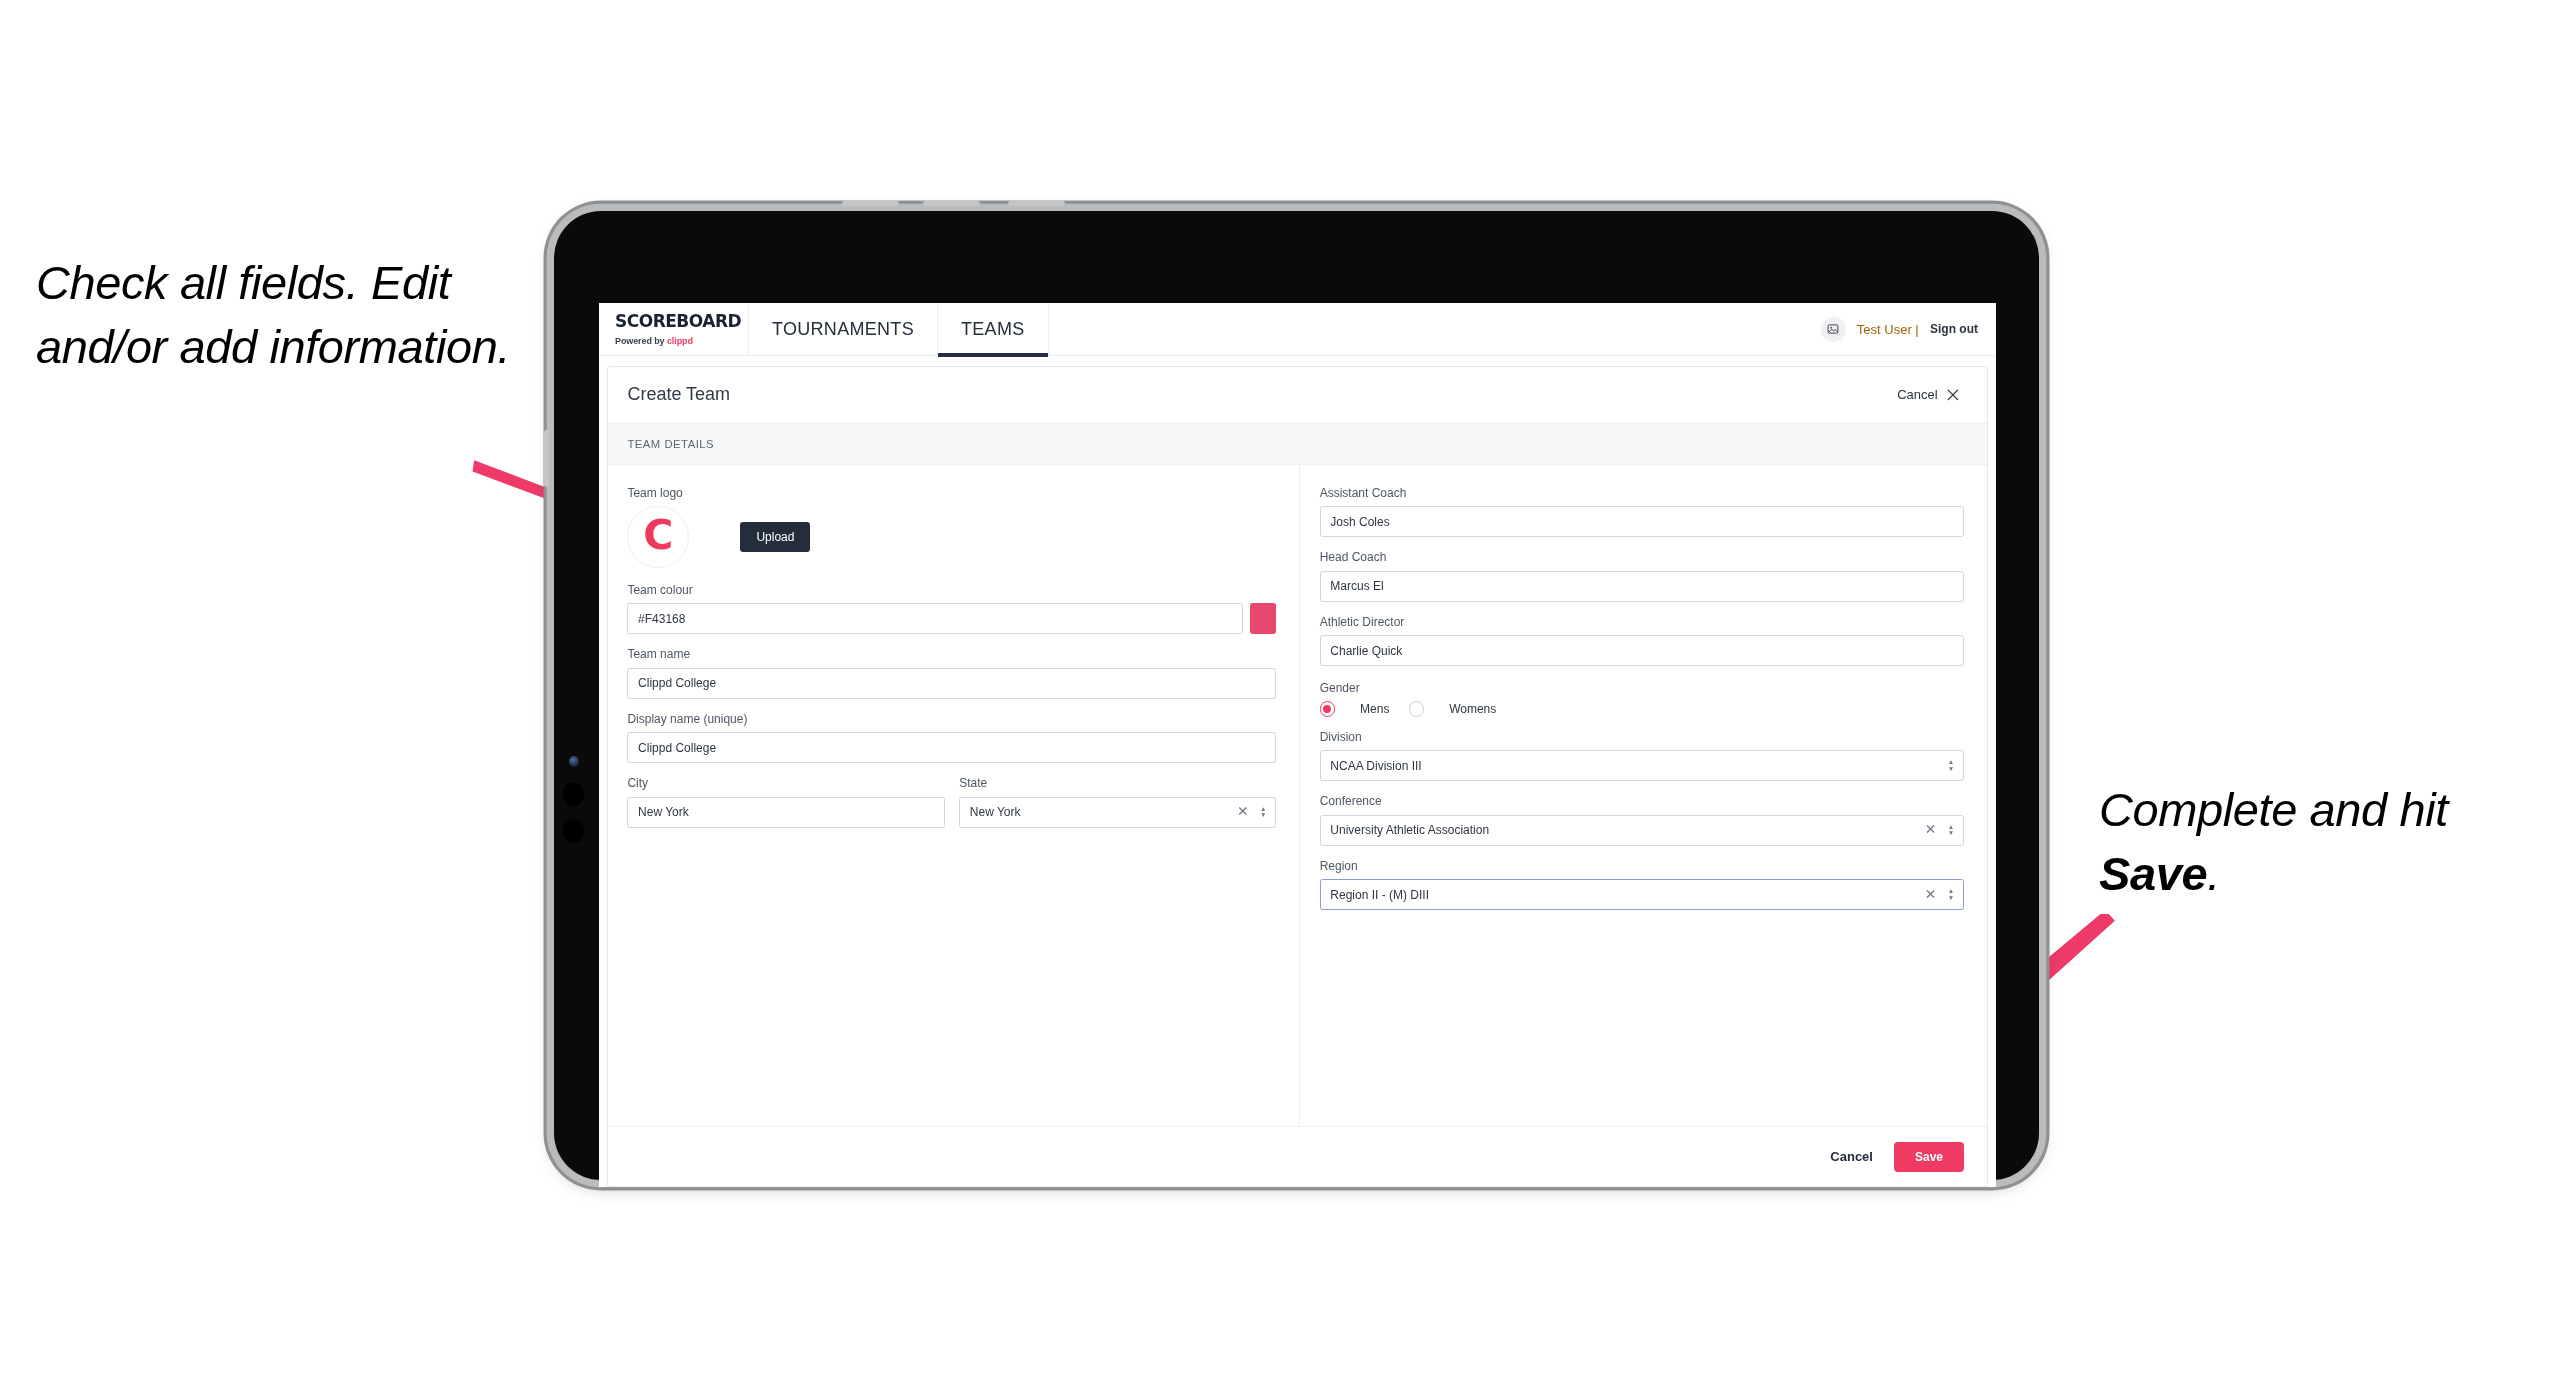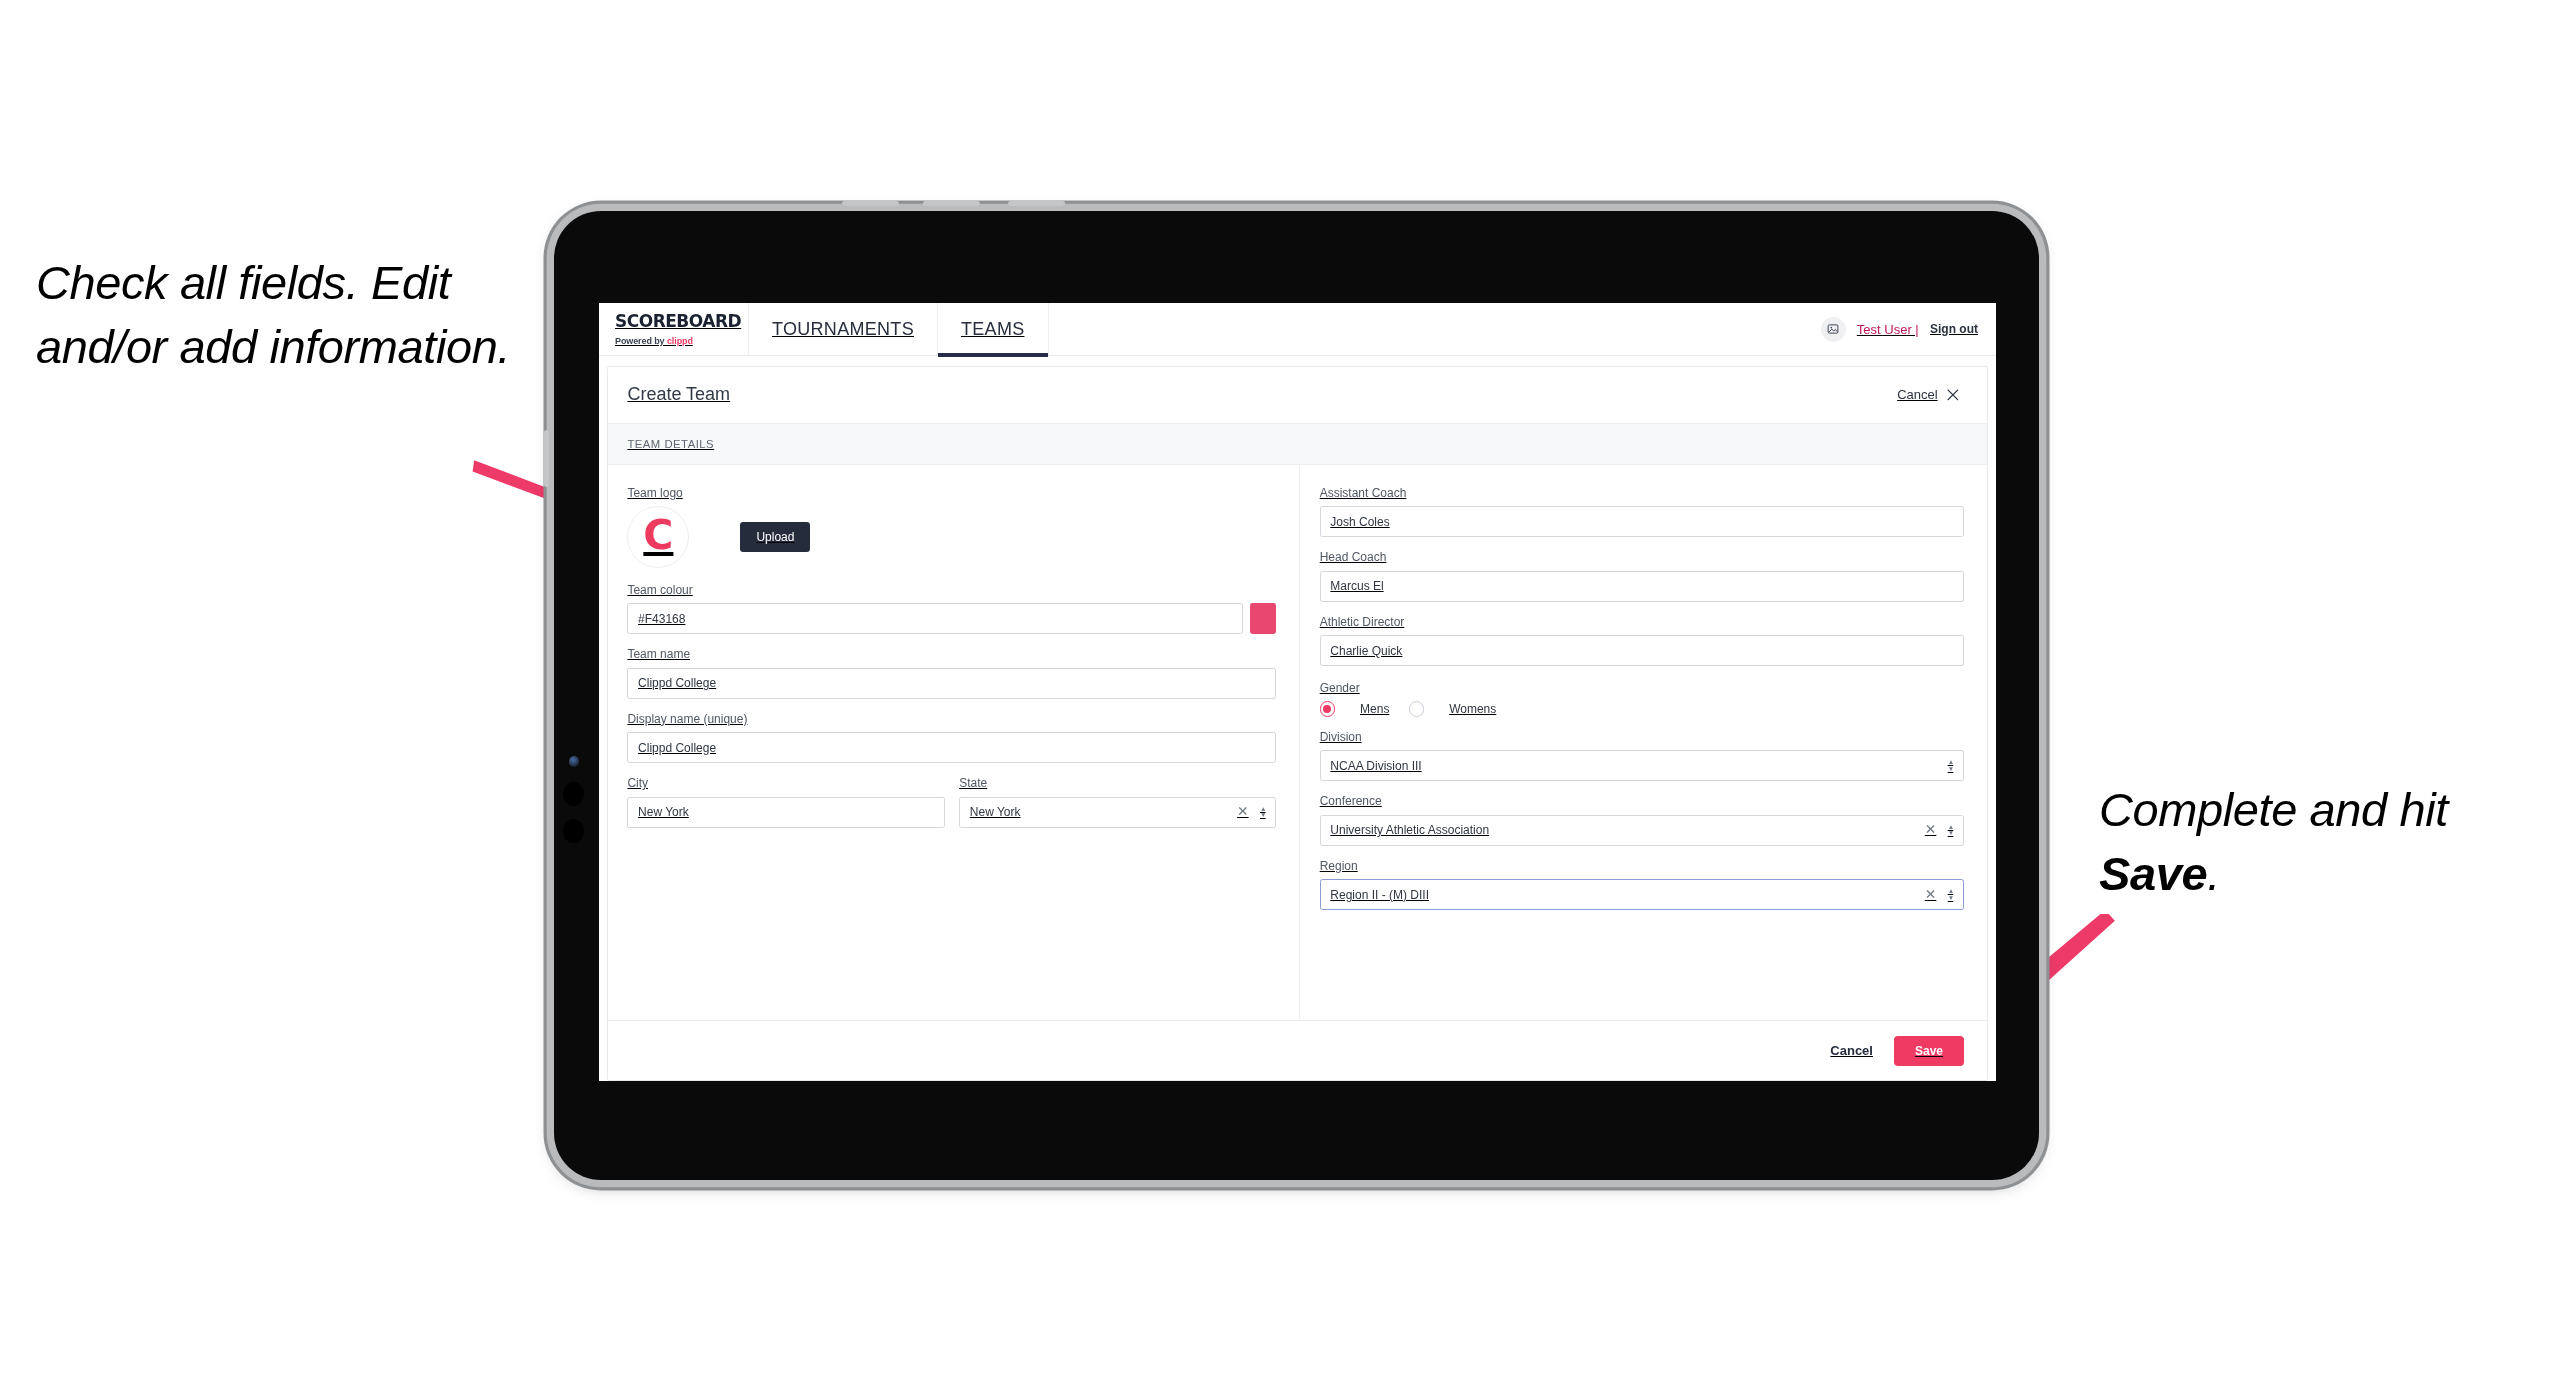--- a/index.html
+++ b/index.html
@@ -40,24 +40,23 @@
     position: absolute; background: #000; border-radius: 50%;
   }
   .cam { position: absolute; width: 10.5px; height: 10.5px; border-radius: 50%;
          background: radial-gradient(circle at 40% 35%, #4a6fa5 0%, #1b2636 70%, #0b0f16 100%); }
   .edge-nub { position:absolute; background:#c3c5c7; border-radius:2.4px; }
 
   
   .screen {
     position: absolute;
     left: 599px; top: 303px;
-    width: 1397px; height: 778px;
+    width: 1397px; height: 884px;
     background: #ffffff;
     overflow: hidden;
-    text-decoration: underline;
   }
 
   
   .topnav {
     height: 53px; display: flex; align-items: stretch;
     background: #fff; border-bottom: 1.6px solid #e9eaec;
     position: relative;
   }
   .brand {
     width: 150px; display: flex; flex-direction: column;
@@ -81,21 +80,21 @@
     height: 3.2px; background: #262d4a;
   }
   .nav-right {
     margin-left: auto; display: flex; align-items: center;
     gap: 11.3px; padding-right: 18px;
   }
   .avatar {
     width: 25px; height: 25px; border-radius: 50%;
     background: #f0f0f2; display: flex; align-items: center; justify-content: center;
   }
-  .user-name { font-size: 13px; color: #be185d; }
+  .user-name { font-size: 13px; color: #a16207; }
   .signout { font-size: 12px; color: #2b3240; font-weight: 600; cursor: pointer; }
 
   
   .panel-wrap { padding: 9.7px 8px 0 8px; height: calc(100% - 53px); background:#fff; }
   .panel {
     background: #fff; border: 0.8px solid #e6e8ea; border-radius: 2.4px;
     height: 100%; display: flex; flex-direction: column;
     box-shadow: 0 0.8px 1.6px rgba(0,0,0,.03);
   }
   .panel-head {

